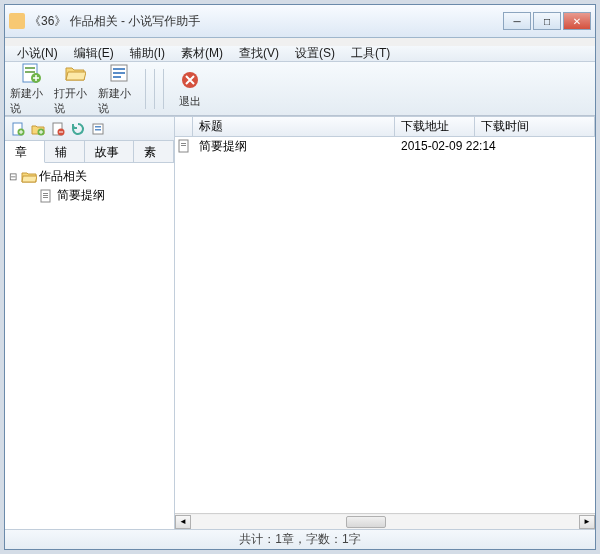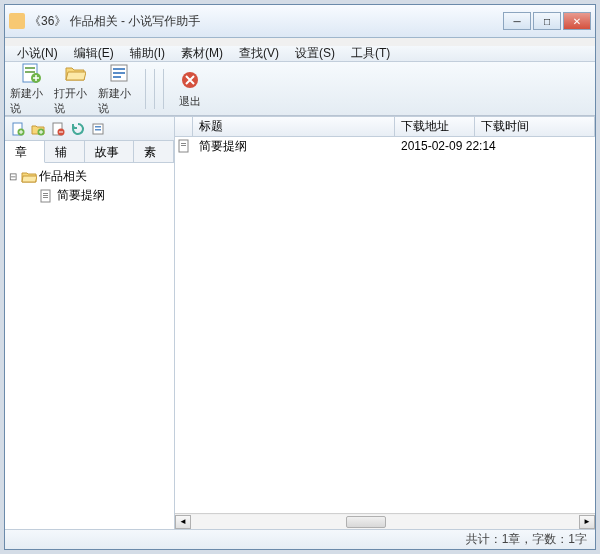--- a/index.html
+++ b/index.html
@@ -41,21 +41,21 @@
 .list-row { display: flex; height: 18px; align-items: center; }
 .cell { padding: 0 6px; font-size: 12px; }
 .cell.w0 { width: 18px; padding: 2px; }
 .cell.w1 { flex: 1; }
 .cell.w2 { width: 120px; }
 .cell.w3 { width: 80px; }
 .hscroll { height: 16px; background: #f0f0f0; border-top: 1px solid #d0d0d0; display: flex; align-items: center; }
 .hscroll-btn { width: 16px; height: 14px; background: linear-gradient(#f8f8f8,#e0e0e0); border: 1px solid #b0b0b0; display: flex; align-items: center; justify-content: center; font-size: 8px; cursor: pointer; }
 .hscroll-track { flex: 1; height: 14px; background: #f4f4f4; position: relative; }
 .hscroll-thumb { position: absolute; left: 40%; width: 40px; height: 12px; top: 1px; background: linear-gradient(#f0f0f0,#d8d8d8); border: 1px solid #b0b0b0; border-radius: 2px; }
-.statusbar { height: 20px; background: linear-gradient(#f4f8fc,#e6edf4); border-top: 1px solid #c2cedb; display: flex; align-items: center; justify-content: flex-end; padding: 0 8px; font-size: 11px; color: #444; }
+.statusbar { height: 20px; background: linear-gradient(#f4f8fc,#e6edf4); border-top: 1px solid #c2cedb; display: flex; align-items: center; justify-content: center; padding: 0 8px; font-size: 11px; color: #444; }
 svg { display: block; }
 </style>
 </head>
 <body>
 
 <div class="window">
 
   <div class="titlebar">
     <div class="titlebar-icon"></div>
     <div class="titlebar-text">《36》 作品相关 - 小说写作助手</div>

